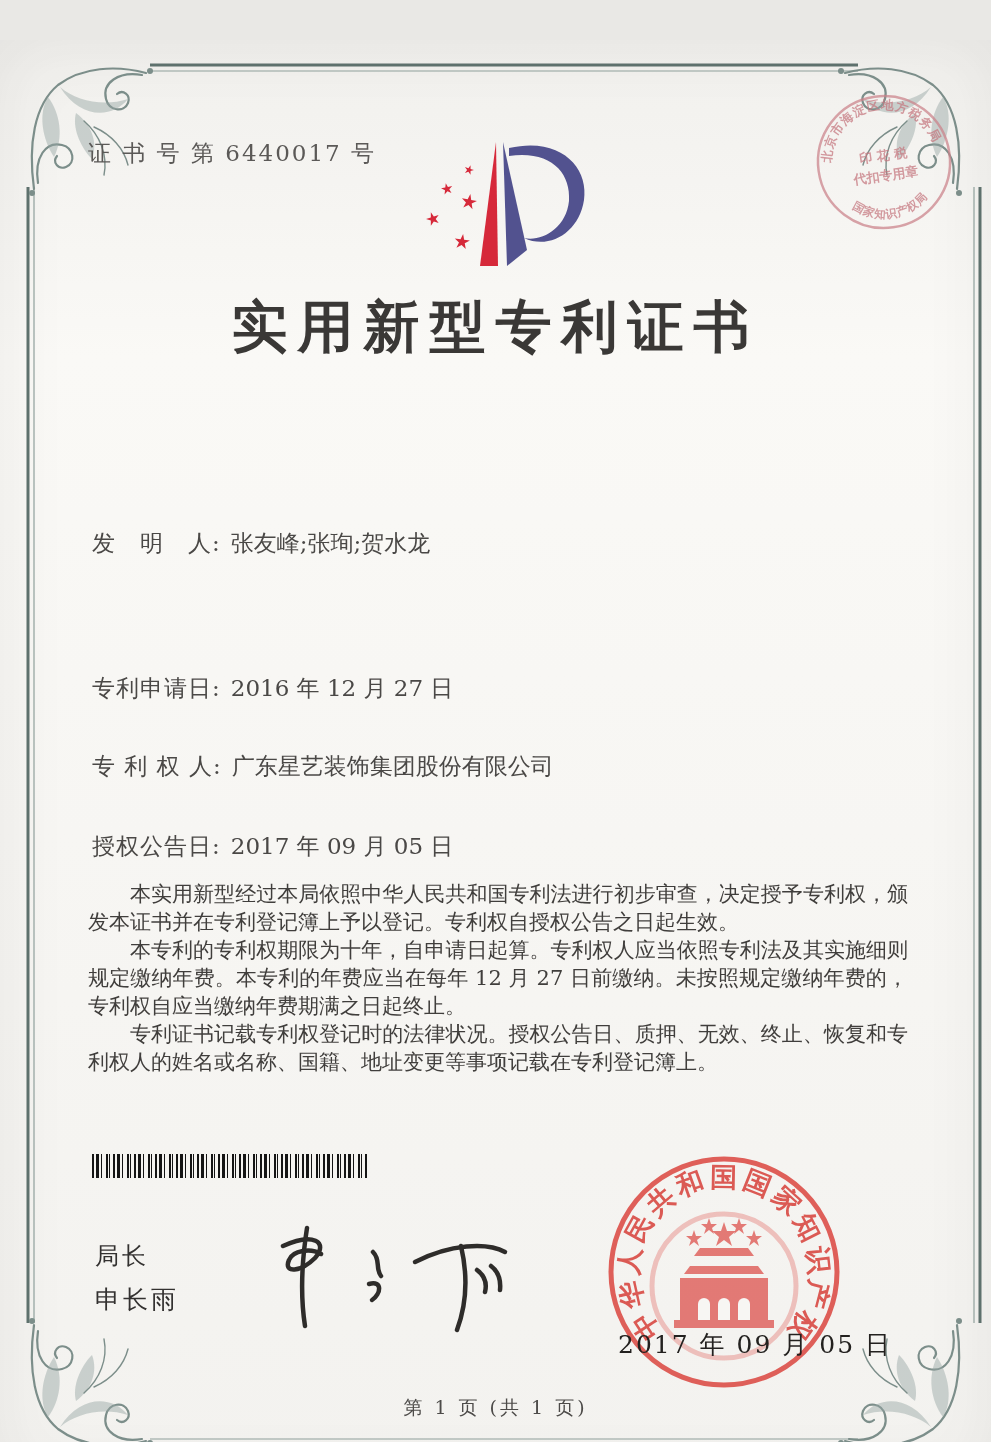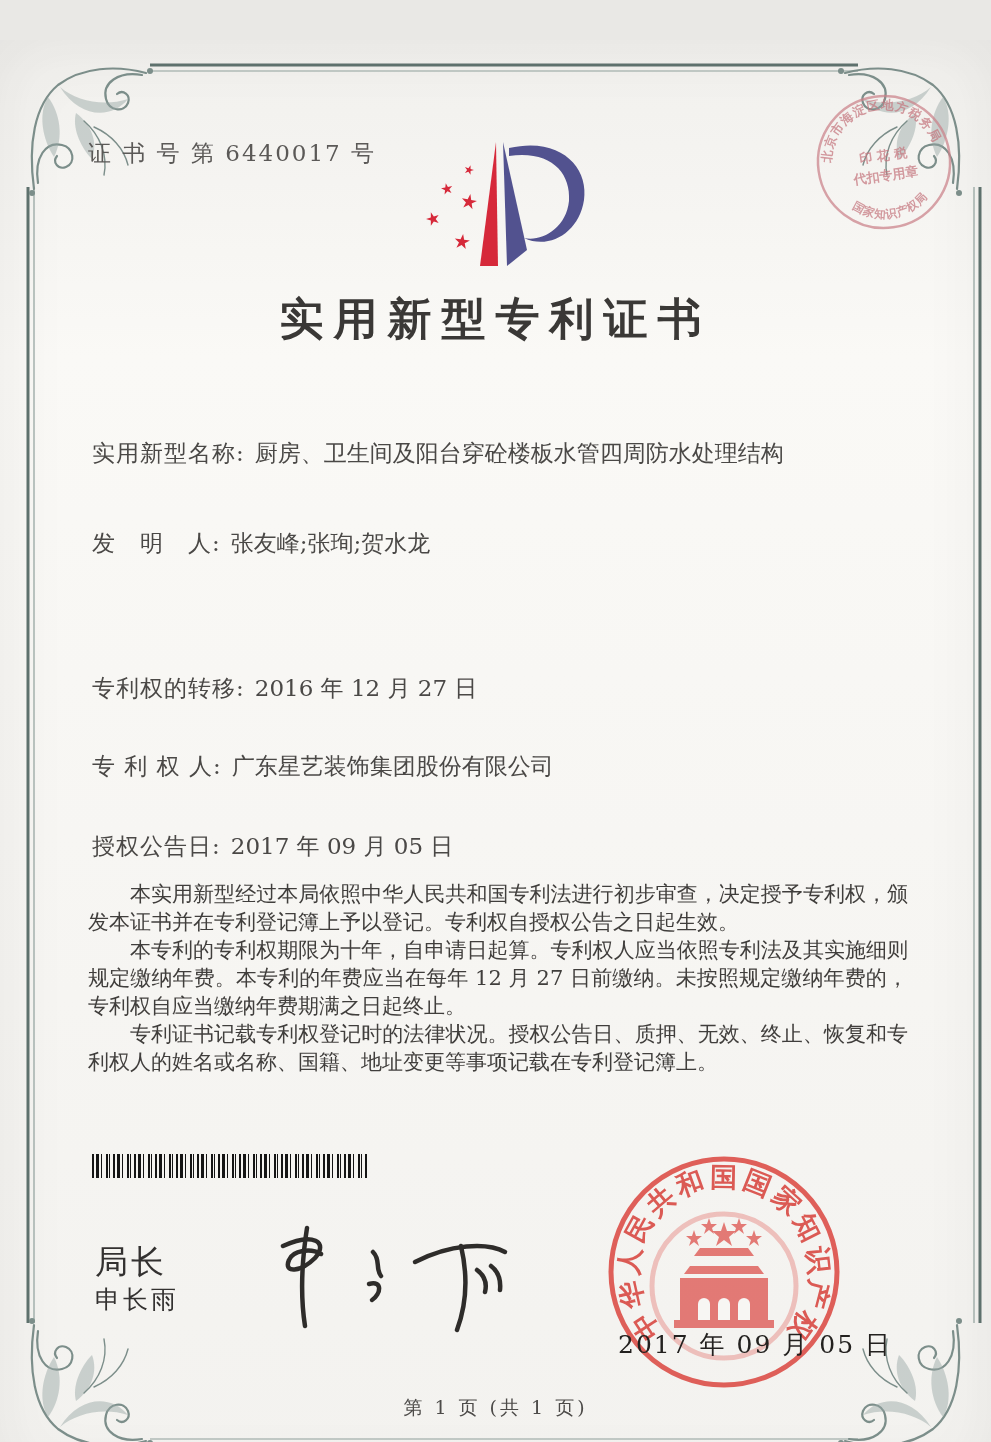--- a/index.html
+++ b/index.html
@@ -7,40 +7,40 @@
     position:relative;width:991px;height:1442px;overflow:hidden;
     background:linear-gradient(180deg,#f1f0ed 0%,#faf9f6 22%,#f7f6f3 55%,#f3f2ef 100%);
     box-shadow:inset 0 0 70px rgba(60,70,68,.08);
     font-family:"DejaVu Serif","Liberation Serif",serif;color:#413f3d;margin-top:40px;
   }
   .abs{position:absolute;}
   svg{display:block;}
   
   .cert-no{left:88px;top:98px;font-size:23px;letter-spacing:2px;color:#5b5957;}
   
-  .title{left:0;top:250px;width:100%;text-align:center;font-size:44px;font-weight:bold;
+  .title{left:0;top:250px;width:100%;text-align:center;font-size:56px;font-weight:bold;
          letter-spacing:10px;color:#3a3836;}
   
   .field{left:92px;font-size:23px;color:#4a4846;white-space:nowrap;}
   .field .lab{letter-spacing:1px;}
   .field .val{margin-left:10px;}
   
   .paras{left:88px;top:840px;width:820px;}
   .paras p{margin:0;font-size:21px;line-height:28px;text-align:justify;
            text-indent:2em;color:#403e3c;}
   
   .barcode{left:92px;top:1114px;width:276px;height:24px;
     background:repeating-linear-gradient(90deg,
       #151515 0 2px,transparent 2px 4px,
       #151515 4px 7px,transparent 7px 9px,
       #151515 9px 10px,transparent 10px 14px,
       #151515 14px 16px,transparent 16px 17px,
       #151515 17px 18px,transparent 18px 21px);}
   
-  .signer-title{left:95px;top:1200px;font-size:33px;letter-spacing:3px;color:#333130;}
+  .signer-title{left:95px;top:1200px;font-size:24px;letter-spacing:3px;color:#333130;}
   .signer-name{left:95px;top:1243px;font-size:25px;letter-spacing:3px;color:#333130;}
   
   .seal-date{left:618px;top:1288px;font-size:25px;letter-spacing:2px;color:#23211f;z-index:6;}
   
   .footer{left:0;top:1355px;width:100%;text-align:center;font-size:19px;
           letter-spacing:3px;color:#4d4b49;}
   .z1{z-index:1}.z2{z-index:2}.z3{z-index:3}.z4{z-index:4}.z5{z-index:5}
 </style>
 </head>
 <body>
@@ -114,28 +114,25 @@
       <path d="M93,6 L77,130 L95,130 Z"></path>
     </g>
     <g fill="#52528f">
       <path d="M100,6 L104,130 L124,114 Z"></path>
       <path d="M106,12 C158,0 186,32 181,64 C176,97 146,114 121,102 C138,106 163,93 166,65 C168,36 147,14 106,20 Z"></path>
     </g>
   </svg>
 
   <div class="abs z3 title">实用新型专利证书</div>
 
-  <div class="abs z3 field" style="top:398px;">
-    <span class="lab">实用新型名称:</span><span class="val">厨房、卫生间及阳台穿砼楼板水管四周防水处理结构</span>
-  </div>
   <div class="abs z3 field" style="top:488px;">
     <span class="lab">发　明　人:</span><span class="val">张友峰;张珣;贺水龙</span>
   </div>
   <div class="abs z3 field" style="top:633px;">
-    <span class="lab">专利权的转移:</span><span class="val">2016 年 12 月 27 日</span>
+    <span class="lab">专利申请日:</span><span class="val">2016 年 12 月 27 日</span>
   </div>
   <div class="abs z3 field" style="top:711px;">
     <span class="lab">专 利 权 人:</span><span class="val">广东星艺装饰集团股份有限公司</span>
   </div>
   <div class="abs z3 field" style="top:791px;">
     <span class="lab">授权公告日:</span><span class="val">2017 年 09 月 05 日</span>
   </div>
 
   <div class="abs z3 paras">
     <p>本实用新型经过本局依照中华人民共和国专利法进行初步审查，决定授予专利权，颁发本证书并在专利登记簿上予以登记。专利权自授权公告之日起生效。</p>

